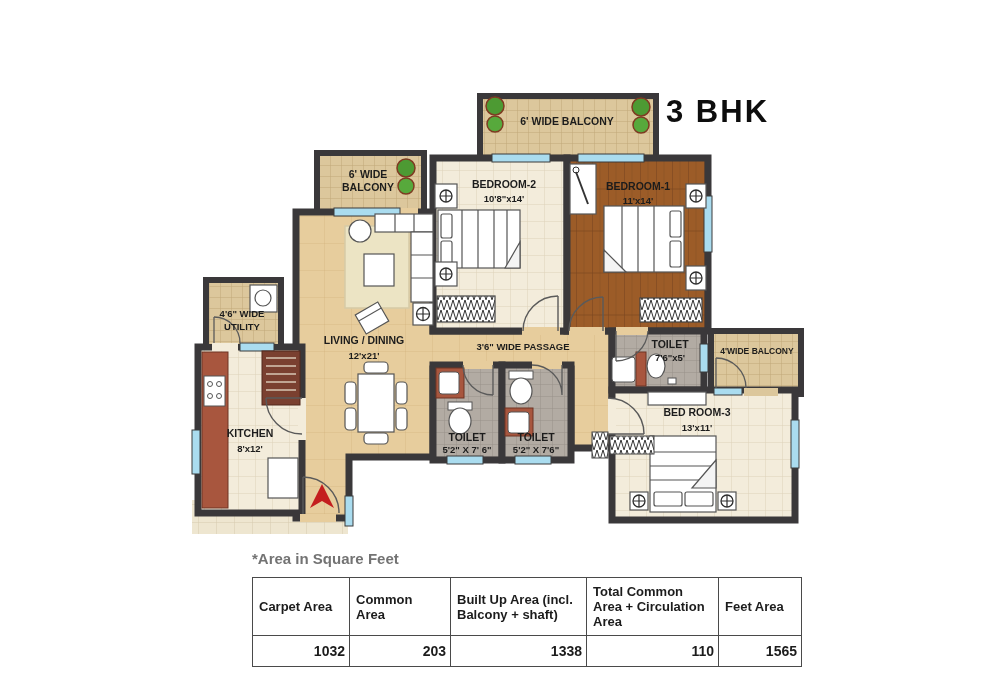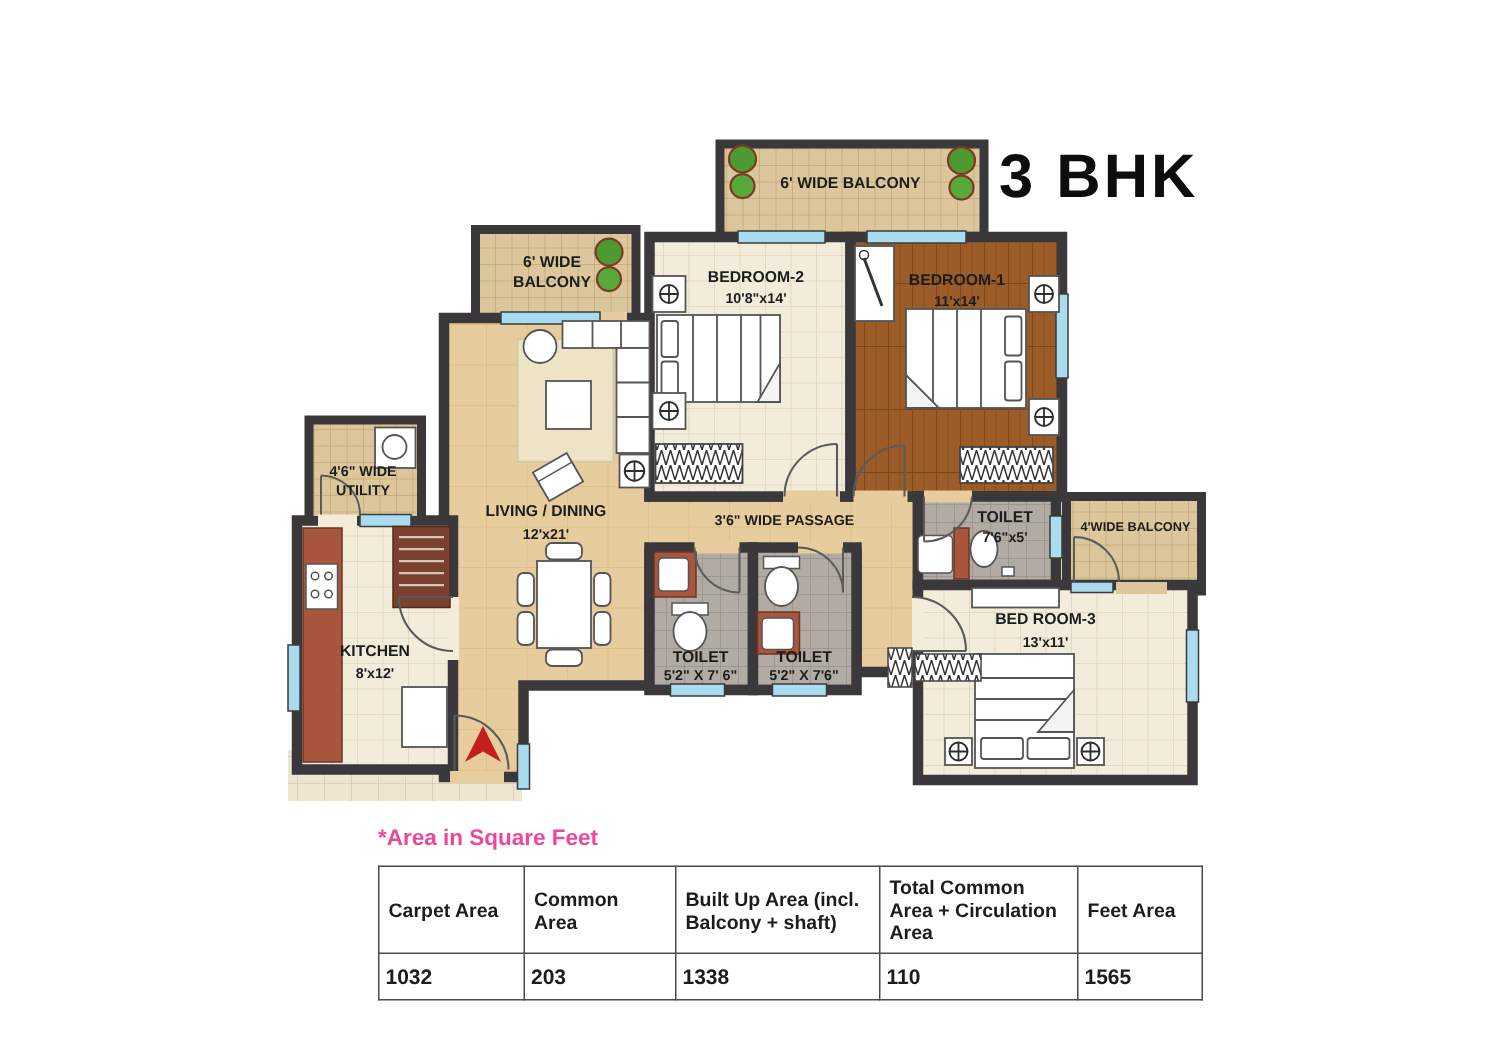--- a/index.html
+++ b/index.html
@@ -1,26 +1,26 @@
 <!DOCTYPE html>
 <html><head>
 <meta charset="utf-8">
 <style>
   html,body{margin:0;padding:0;background:#fff;}
   #stage{position:relative;width:1000px;height:700px;background:#fff;overflow:hidden;
          font-family:"Liberation Sans",sans-serif;}
-  #plan-title{position:absolute;left:666px;top:94px;font-size:41px;font-weight:600;
+  #plan-title{position:absolute;left:666px;top:94px;font-size:31px;font-weight:600;
               letter-spacing:2px;color:#0d0d0d;}
-  #area-note{position:absolute;left:252px;top:550px;font-size:15px;font-weight:bold;color:#ec4899;}
+  #area-note{position:absolute;left:252px;top:550px;font-size:15px;font-weight:bold;color:#737373;}
   #area-table{position:absolute;left:252px;top:577px;border-collapse:collapse;}
   #area-table th,#area-table td{border:1.5px solid #4a4a4a;color:#1c1c1c;
        font-family:"Liberation Sans",sans-serif;background:#fff;}
   #area-table th{font-size:13px;font-weight:600;padding:6px 6px;text-align:left;vertical-align:middle;}
   #area-table th.wide{text-align:left;}
-  #area-table td{font-size:14px;font-weight:bold;text-align:left;padding:4px 4px;height:22px;}
+  #area-table td{font-size:14px;font-weight:bold;text-align:right;padding:4px 4px;height:22px;}
   .c1{width:84px}.c2{width:88px}.c3{width:123px}.c4{width:119px}.c5{width:70px}
   svg text{font-family:"Liberation Sans",sans-serif;font-weight:bold;fill:#1c1c1c;}
   .rname{font-size:10.5px;}
   .rdim{font-size:9.5px;}
   .rsmall{font-size:8.5px;}
 </style>
 </head>
 <body>
 
 <div id="stage">

